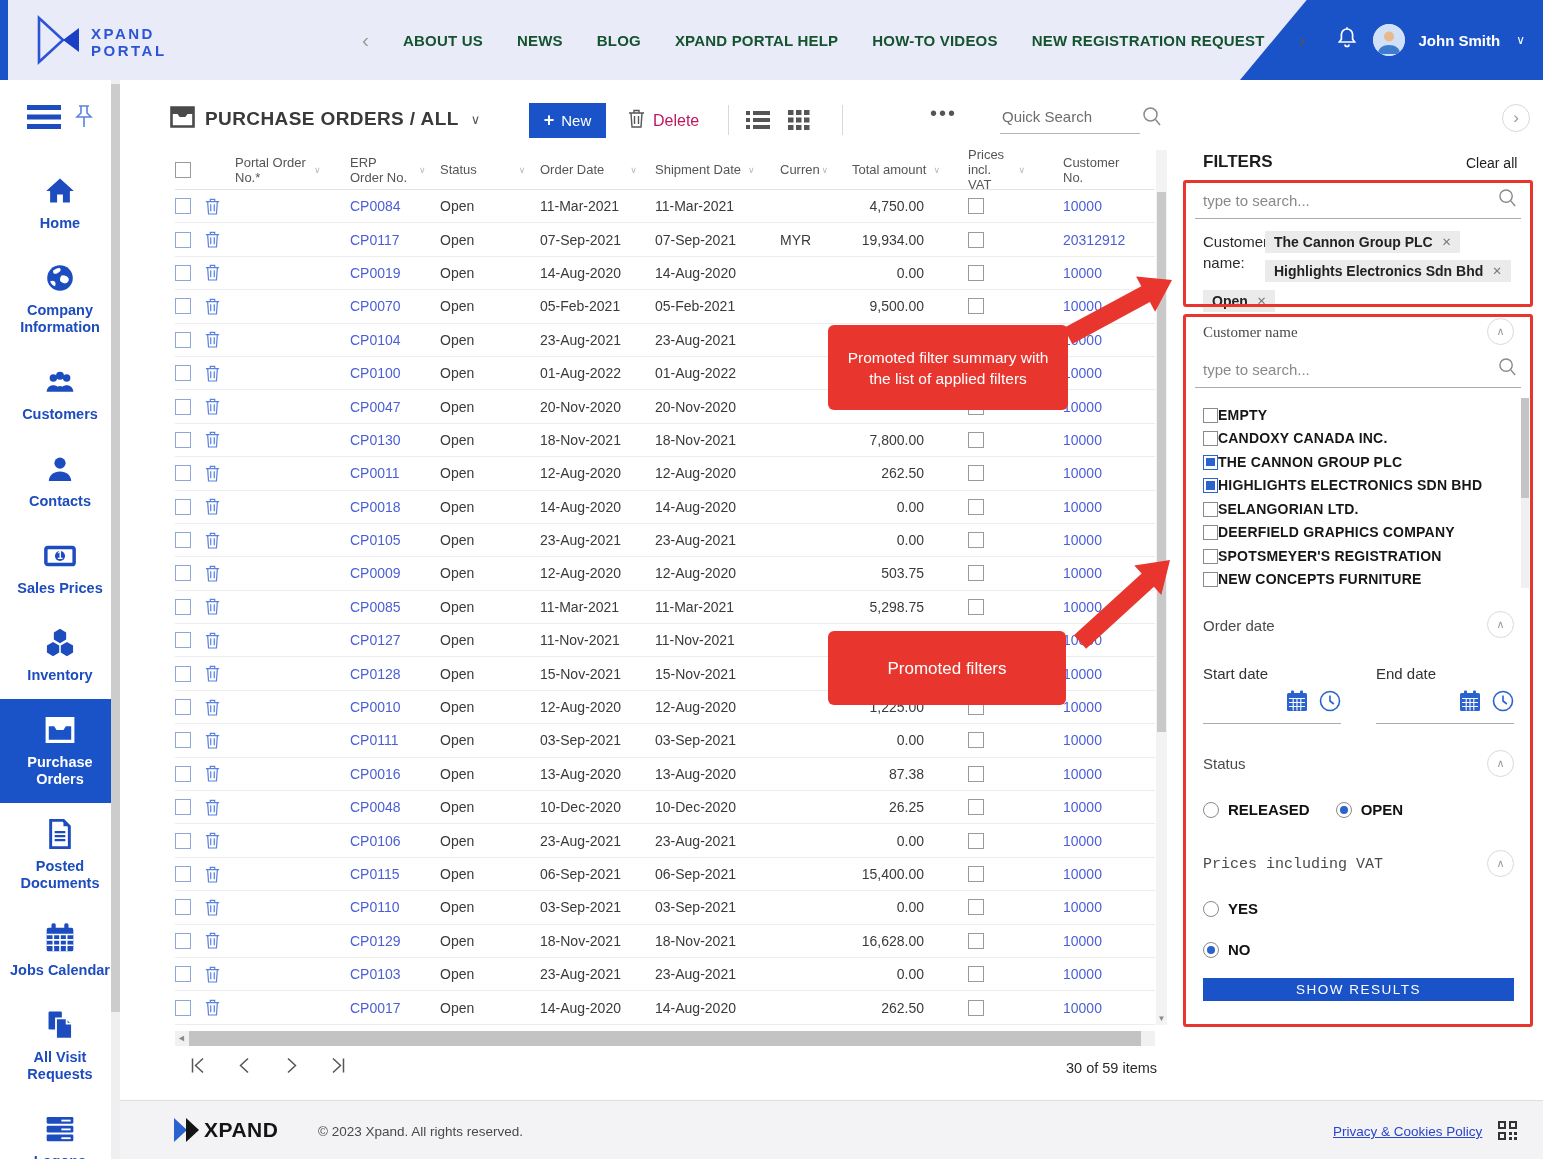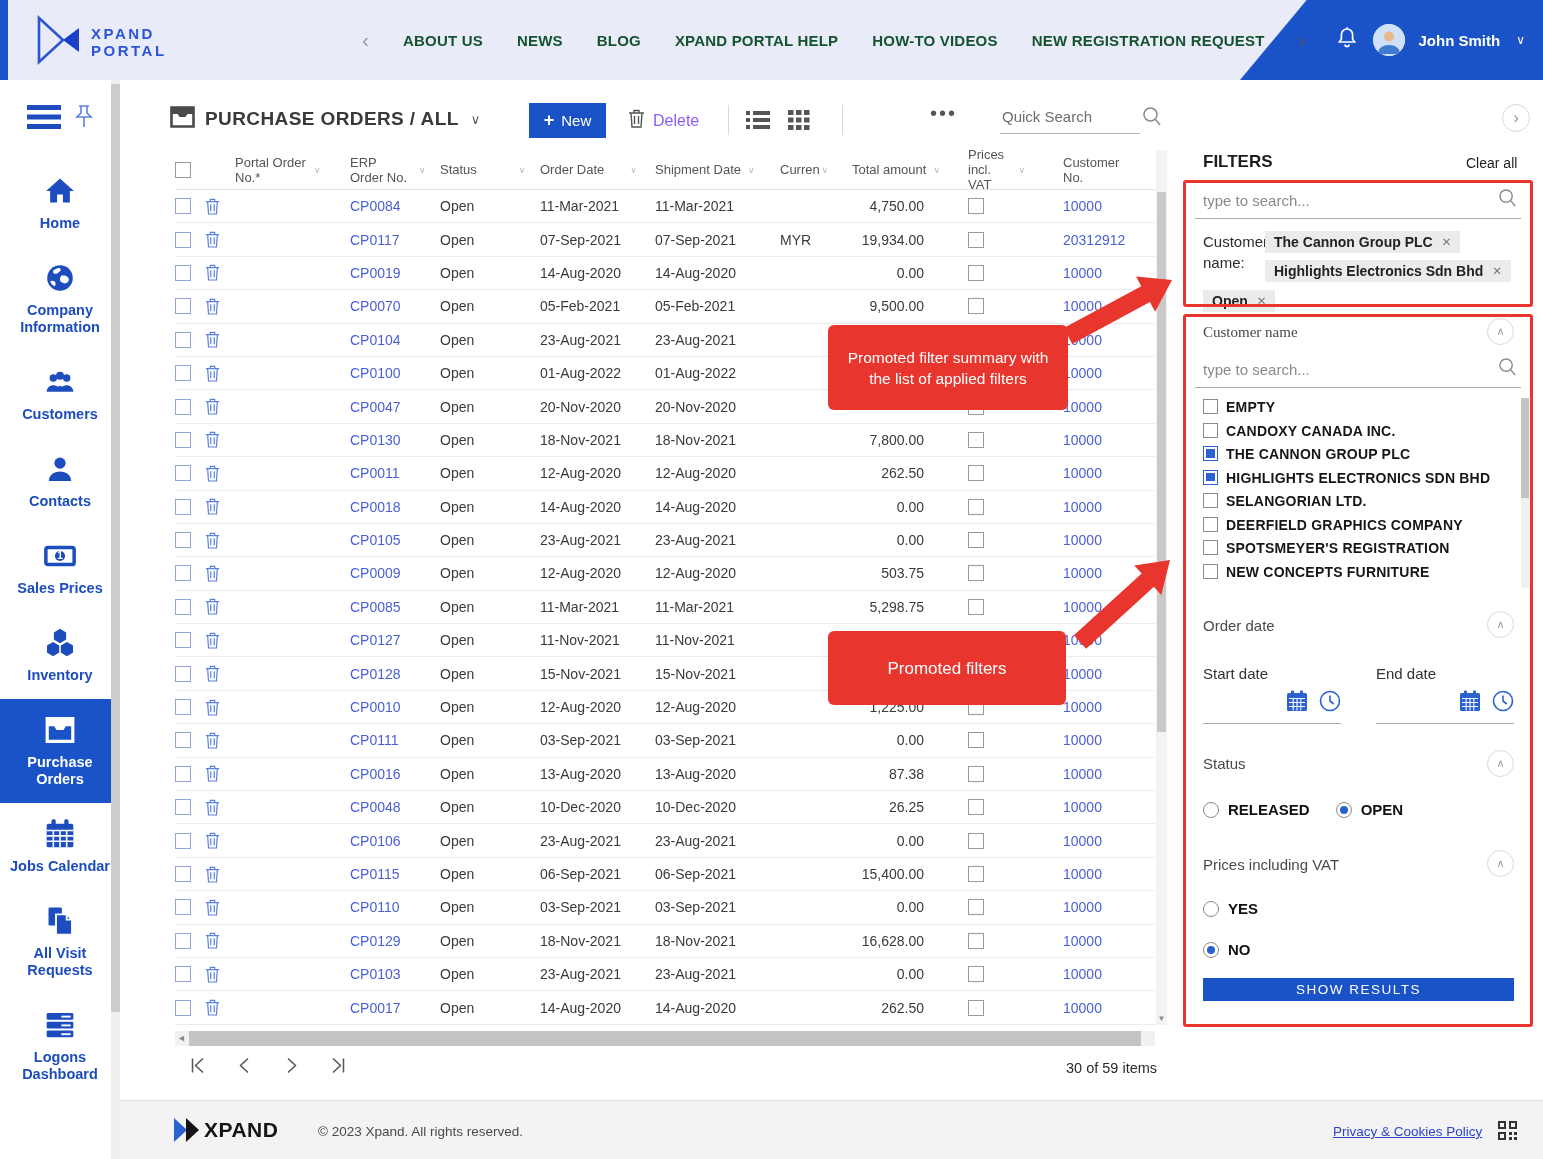--- a/index.html
+++ b/index.html
@@ -35,21 +35,21 @@
   .side-thumb { position:absolute; top:4px; left:0; width:9px; height:928px; background:#cccccc; }
 
   
   .title-wrap { position:absolute; left:170px; top:106px; display:flex; align-items:center; gap:10px; z-index:2; }
   .page-title { font-size:19px; font-weight:700; color:#3a3a3a; letter-spacing:.4px; }
   .title-chev { color:#555; font-size:13px; margin-left:2px; }
   .btn-new { position:absolute; left:529px; top:103px; width:77px; height:35px; background:#1a52c8; color:#fff;
     display:flex; align-items:center; justify-content:center; gap:7px; font-size:15px; cursor:pointer; z-index:2; }
   .btn-new .plus { font-size:18px; font-weight:700; }
   .btn-delete { position:absolute; left:628px; top:109px; display:flex; align-items:center; gap:8px;
-    font-size:16px; color:#8b5cf6; cursor:pointer; z-index:2; }
+    font-size:16px; color:#be185d; cursor:pointer; z-index:2; }
   .tb-divider { position:absolute; top:105px; width:1px; height:30px; background:#d9d9d9; z-index:2; }
   .view-icon { position:absolute; top:110px; cursor:pointer; z-index:2; }
   .more-dots { position:absolute; left:930px; top:102px; color:#555; font-size:20px; letter-spacing:2px; cursor:pointer; z-index:2; }
   .qsearch { position:absolute; left:1000px; top:104px; width:162px; z-index:2; }
   .qsearch input { width:140px; border:none; outline:none; background:transparent; font-size:15px; color:#333;
     border-bottom:1px solid #b5b5b5; padding:4px 0 8px 2px; font-family:"Liberation Sans",sans-serif; }
   .qsearch input::placeholder { color:#6d6d6d; }
   .qsearch .mag { position:absolute; right:0; top:2px; }
   .circle-btn { width:28px; height:28px; border-radius:50%; border:1px solid #d9d9d9; background:#fff;
     display:flex; align-items:center; justify-content:center; color:#9a9a9a; cursor:pointer; }
@@ -95,21 +95,21 @@
   .fsum-chips { flex:1; display:flex; flex-direction:column; align-items:flex-start; gap:7px; }
   .chip { background:#ebebeb; padding:3px 9px; font-size:14px; font-weight:600; color:#222;
     display:inline-flex; align-items:center; gap:9px; cursor:pointer; }
   .chip-x { color:#777; font-size:11.5px; font-weight:400; cursor:pointer; }
   .fsum-extra { margin-top:8px; padding-left:8px; }
 
   .f-sec-header { position:absolute; left:1203px; font-size:15px; color:#4a4a4a; z-index:2; }
   .f-collapse { position:absolute; left:1487px; z-index:2; width:27px; height:27px; font-size:11px; color:#9a9a9a; }
   .f-cust-search { position:absolute; left:1195px; top:357px; width:326px; z-index:2; }
   .f-list { position:absolute; left:1203px; top:399px; width:300px; z-index:2; }
-  .f-opt { display:flex; align-items:flex-start; gap:8px; height:23.5px; cursor:pointer; }
+  .f-opt { display:flex; align-items:flex-end; gap:0; height:23.5px; cursor:pointer; }
   .fcb { width:15px; height:15px; border:1.6px solid #8a8a8a; background:#fff; position:relative; flex:none; }
   .fcb.checked { border-color:#2a62cf; }
   .fcb.checked::after { content:""; position:absolute; inset:2.2px; background:#2a62cf; }
   .f-opt-label { font-size:14px; font-weight:700; color:#161616; letter-spacing:.2px; }
   .f-list-scroll { position:absolute; left:1521px; top:398px; width:8px; height:190px; background:#f0f0f0; z-index:2; }
   .f-list-thumb { position:absolute; top:0; left:0; width:8px; height:100px; background:#c4c4c4; }
 
   .date-label { position:absolute; font-size:15px; color:#333; z-index:2; }
   .date-field { position:absolute; width:138px; z-index:2; }
   .df-icons { display:flex; justify-content:flex-end; gap:11px; padding-bottom:7px; }
@@ -256,20 +256,28 @@
               <path d="M17.2 11.2l4.6 2.7v5.3l-4.6 2.7-4.6-2.7v-5.3z" fill="#1d4cbe"></path>
             </svg></span>
        <span class="s-label">Inventory</span>
      </div>
         <div class="s-item active">
        <span class="s-icon"><svg viewBox="0 0 24 24">
               <path d="M2.4 3.4h19.2v17.2H2.4z" fill="none" stroke="#ffffff" stroke-width="2.4"></path>
               <path d="M2.4 3.4h19.2v5.8h-5.2l-1.8 2.8h-5.2L7.6 9.2H2.4z" fill="#ffffff"></path>
             </svg></span>
        <span class="s-label">Purchase Orders</span>
+     </div>
+        <div class="s-item">
+       <span class="s-icon"><svg viewBox="0 0 24 24">
+              <path d="M5 1.8h9.6l4.4 4.4v16H5z" fill="none" stroke="#1d4cbe" stroke-width="2.2"></path>
+              <path d="M14.6 1.8v4.4H19z" fill="#1d4cbe"></path>
+              <path d="M8 10.6h8M8 13.6h8M8 16.6h8" stroke="#1d4cbe" stroke-width="1.8"></path>
+            </svg></span>
+       <span class="s-label">Posted Documents</span>
      </div>
         <div class="s-item">
        <span class="s-icon"><svg viewBox="0 0 24 24">
               <rect x="2" y="4.4" width="20" height="17.6" rx="1.4" fill="#1d4cbe"></rect>
               <rect x="5.6" y="1" width="3.2" height="5.6" rx="1.2" fill="#1d4cbe"></rect>
               <rect x="15.2" y="1" width="3.2" height="5.6" rx="1.2" fill="#1d4cbe"></rect>
               <g stroke="#fff" stroke-width="1.2">
                 <path d="M2 9.4h20M2 13.4h20M2 17.4h20M7 9.4V22M12 9.4V22M17 9.4V22"></path>
               </g>
             </svg></span>
@@ -1246,21 +1254,21 @@
       <span class="f-radio">
      <span class="frad"></span>
      <span class="f-radio-label">RELEASED</span>
    </span>
       <span class="f-radio">
      <span class="frad checked"></span>
      <span class="f-radio-label">OPEN</span>
    </span>
     </div>
 
-  <div class="f-sec-header" style="top:856px;">Prices including VAT</div>
+  <div class="f-sec-header" style="top:856px;font-family:Liberation Mono, monospace;">Prices including VAT</div>
   <div class="f-collapse circle-btn" style="top:850px;">∧</div>
   <div class="f-radio-row" style="left:1203px; top:900px; flex-direction:column; gap:24px;" id="vat-radios">
       <span class="f-radio">
      <span class="frad"></span>
      <span class="f-radio-label">YES</span>
    </span>
       <span class="f-radio">
      <span class="frad checked"></span>
      <span class="f-radio-label">NO</span>
    </span>

